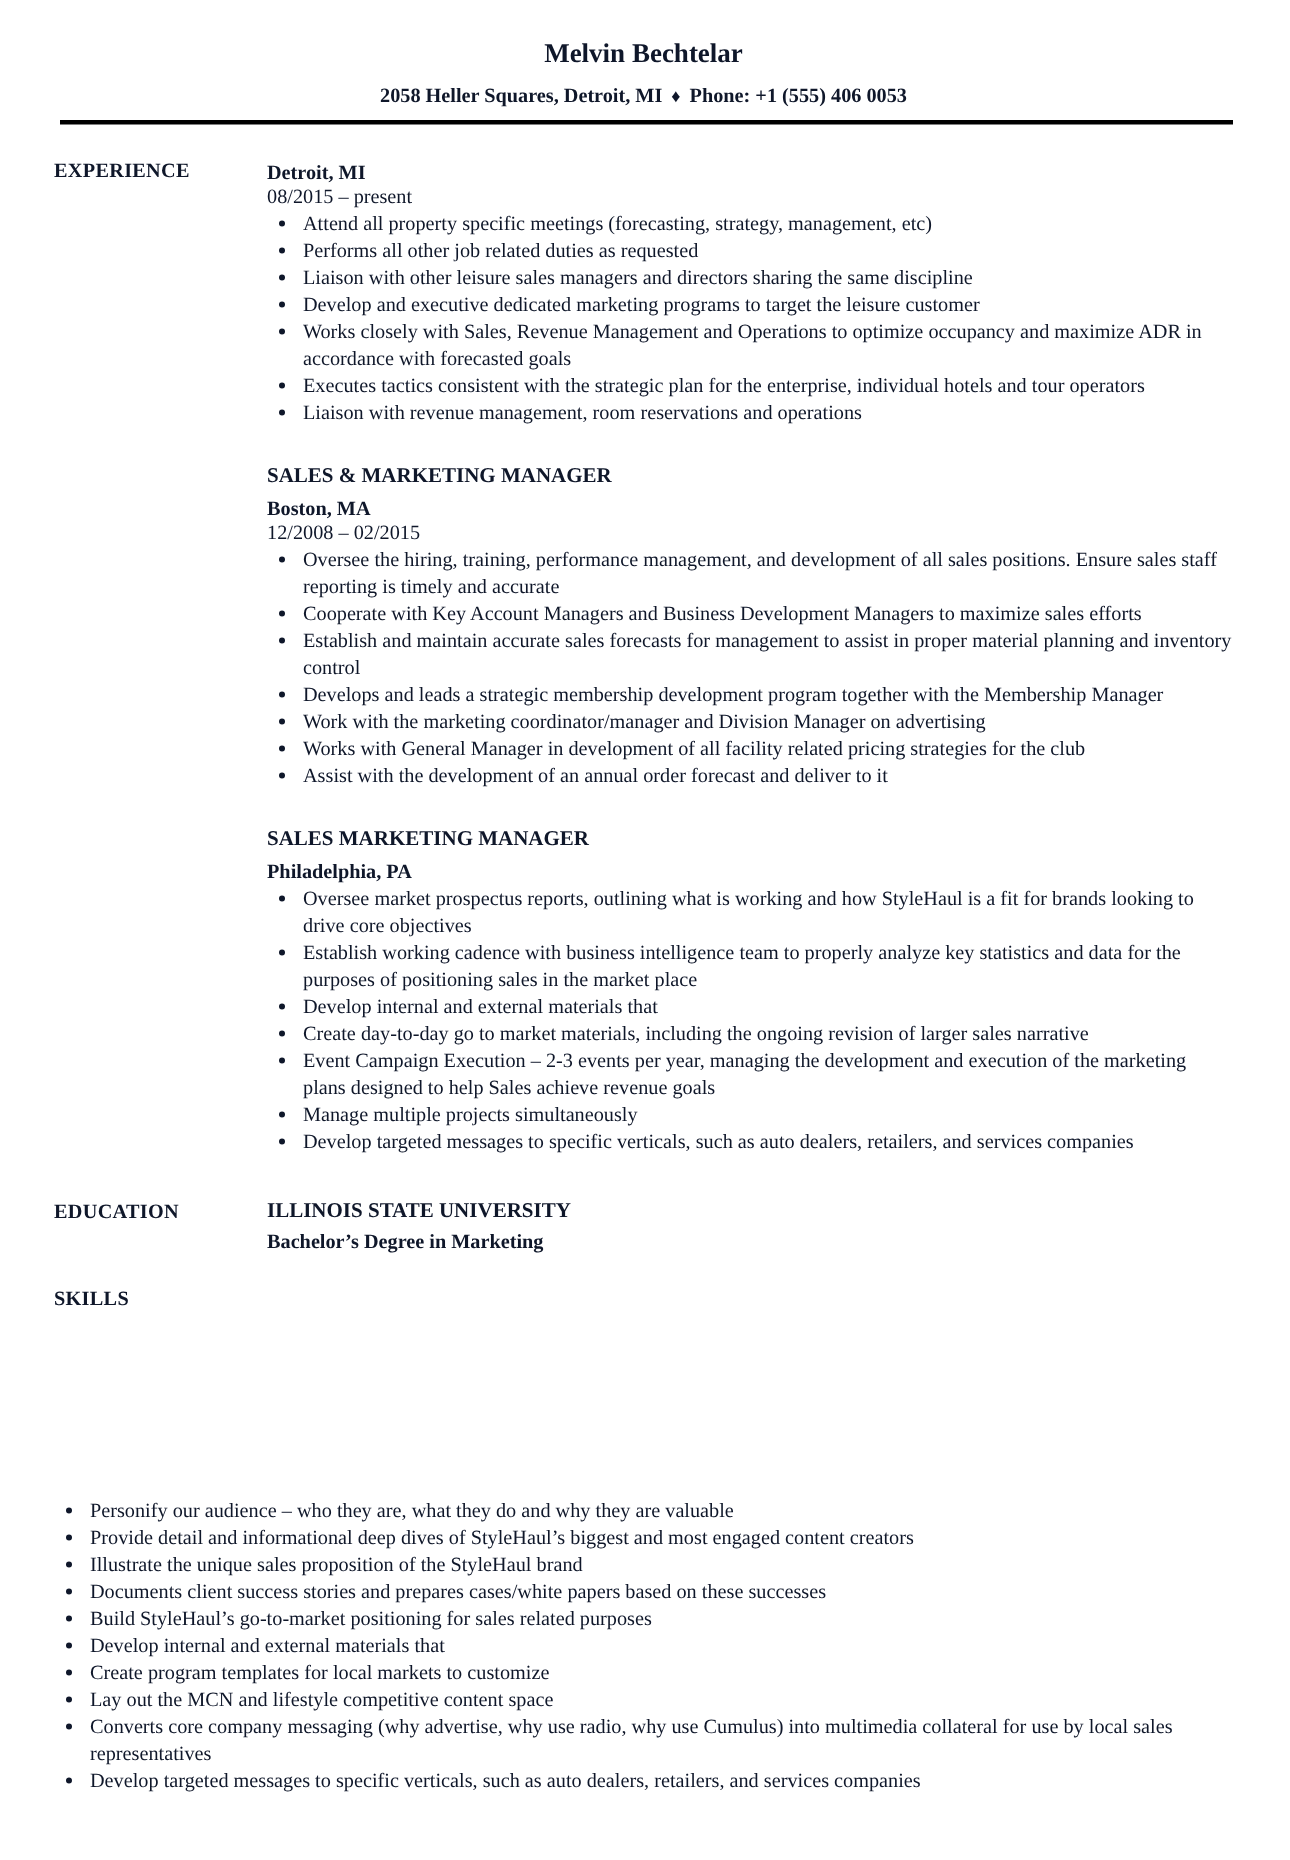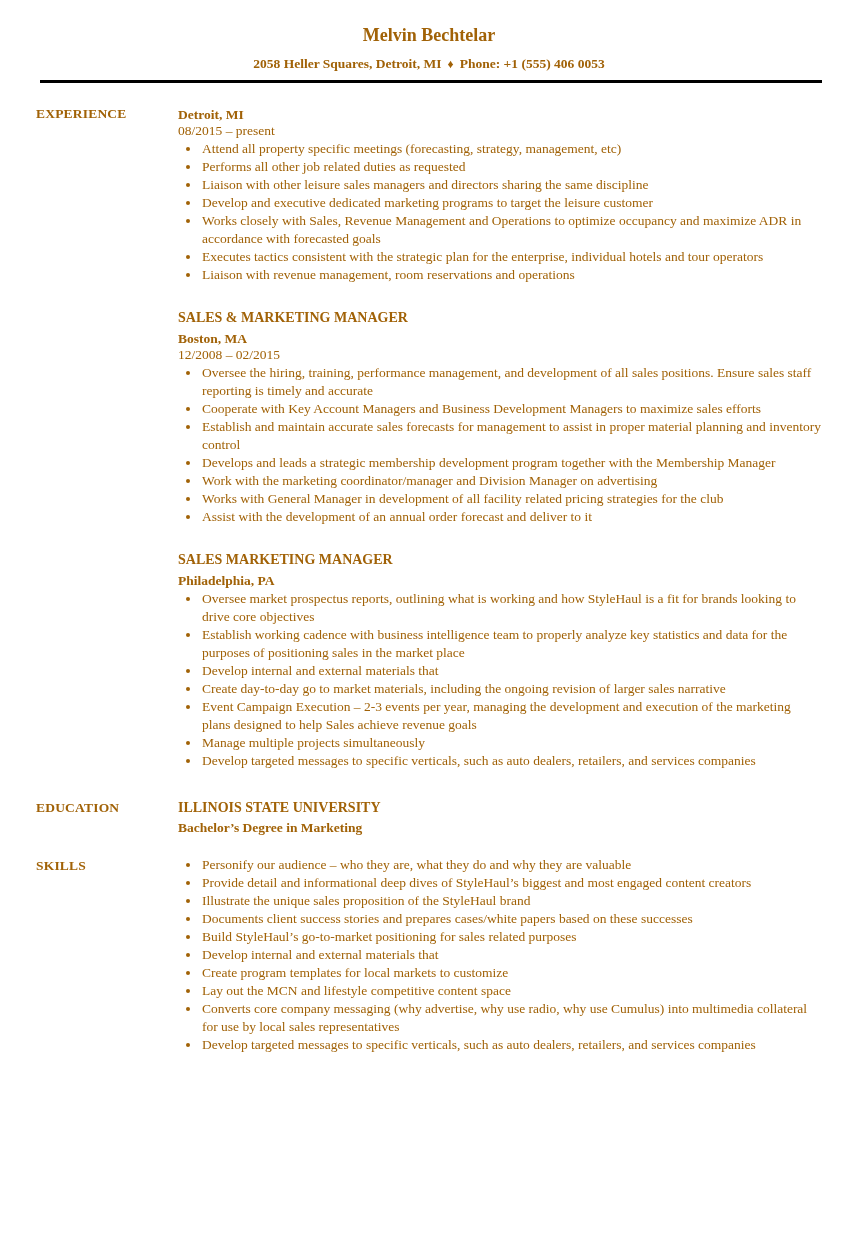--- a/index.html
+++ b/index.html
@@ -5,21 +5,21 @@
   html, body {
     margin: 0;
     padding: 0;
     background: #ffffff;
   }
   .page {
     position: relative;
     width: 860px;
     height: 1240px;
     background: #ffffff;
-    color: #a16207;
+    color: #0f172a;
     font-family: "Liberation Serif", "DejaVu Serif", serif;
     font-size: 13.5px;
     line-height: 18px;
     box-sizing: border-box;
     padding: 24px 38px 20px 36px;
     overflow: hidden;
   }
   
   .header {
     text-align: center;
@@ -105,20 +105,21 @@
     line-height: 20px;
     font-weight: bold;
   }
   .edu-degree {
     font-weight: bold;
     line-height: 19px;
   }
   
   .section-skills {
     margin-top: 19px;
+    flex-direction: column;
   }
   .section-skills ul.bullets {
     margin-top: 0;
   }
 </style>
 </head>
 <body>
 
 <div class="page">
 

